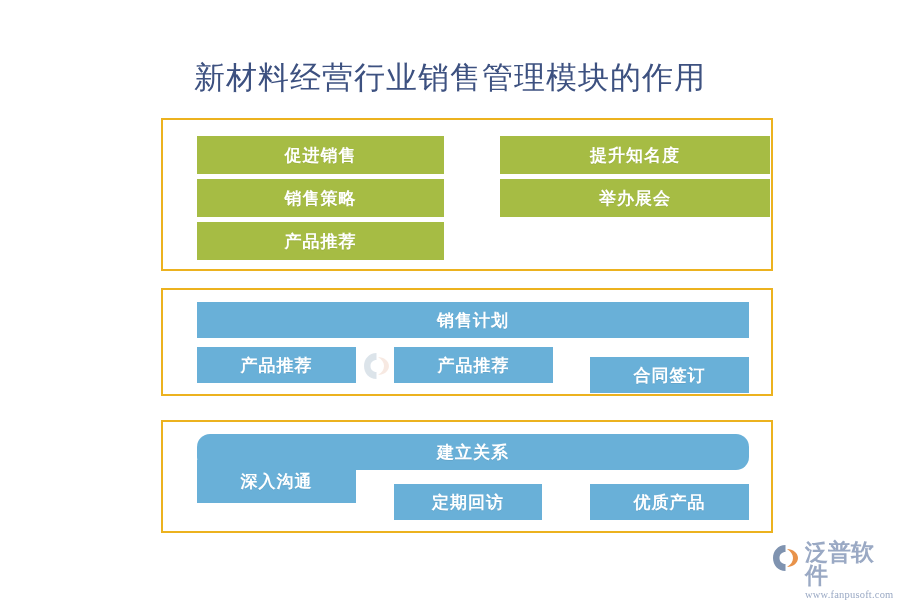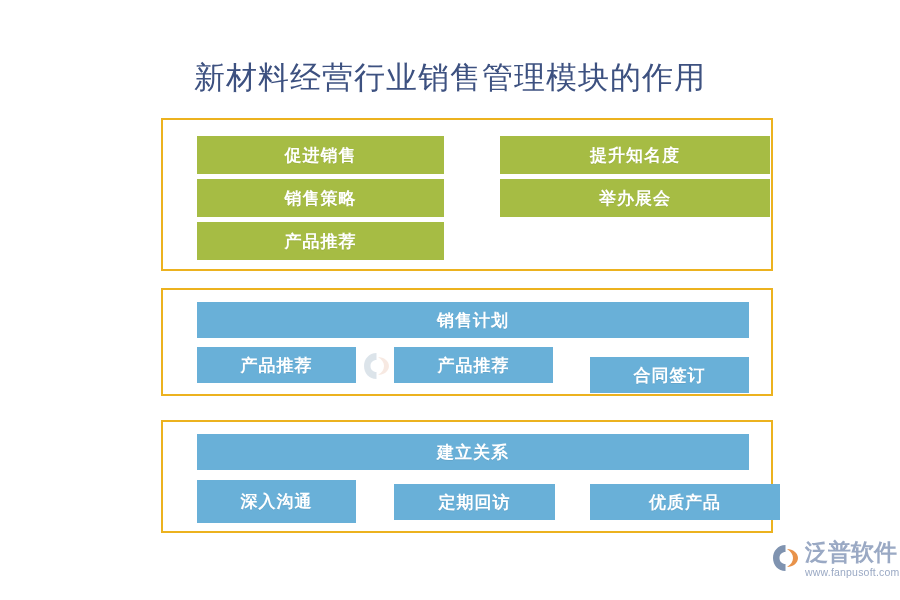--- a/index.html
+++ b/index.html
@@ -115,24 +115,24 @@
   .s1-row2 { top: 179px; }
   .s1-row3 { top: 222px; }
 
   
   .s2-head { left: 197px; top: 302px; width: 552px; height: 36px; }
   .s2-a { left: 197px; top: 347px; width: 159px; height: 36px; }
   .s2-b { left: 394px; top: 347px; width: 159px; height: 36px; text-align: right; }
   .s2-c { left: 590px; top: 357px; width: 159px; height: 36px; }
 
   
-  .s3-head { left: 197px; top: 434px; width: 552px; height: 36px; }
-  .s3-a { left: 197px; top: 480px; width: 159px; height: 43px; text-align: center; }
-  .s3-b { left: 394px; top: 484px; width: 161px; height: 36px; }
-  .s3-c { left: 590px; top: 484px; width: 190px; height: 36px; }
+  .s3-head { left: 197px; top: 434px; width: 552px; height: 36px; border-radius: 13px; }
+  .s3-a { left: 197px; top: 460px; width: 159px; height: 43px; text-align: center; }
+  .s3-b { left: 394px; top: 484px; width: 148px; height: 36px; }
+  .s3-c { left: 590px; top: 484px; width: 159px; height: 36px; }
 
   
   .brand-logo {
     position: absolute;
     left: 771px;
     top: 541px;
     width: 120px;
     height: 46px;
     display: flex;
     align-items: flex-start;
@@ -152,21 +152,21 @@
   .brand-cn {
     font-size: 23px;
     font-weight: bold;
     color: #9aa9c4;
     font-family: "Liberation Sans", sans-serif;
     letter-spacing: 0px;
   }
   .brand-url {
     font-size: 10.5px;
     color: #9aa9c4;
-    font-family: Liberation Sans, sans-serif;
+    font-family: Liberation Serif, serif;
     letter-spacing: 0.2px;
     margin-top: 3px;
     text-align: right;
   }
 </style>
 </head>
 <body>
 
 <div class="page">
 

